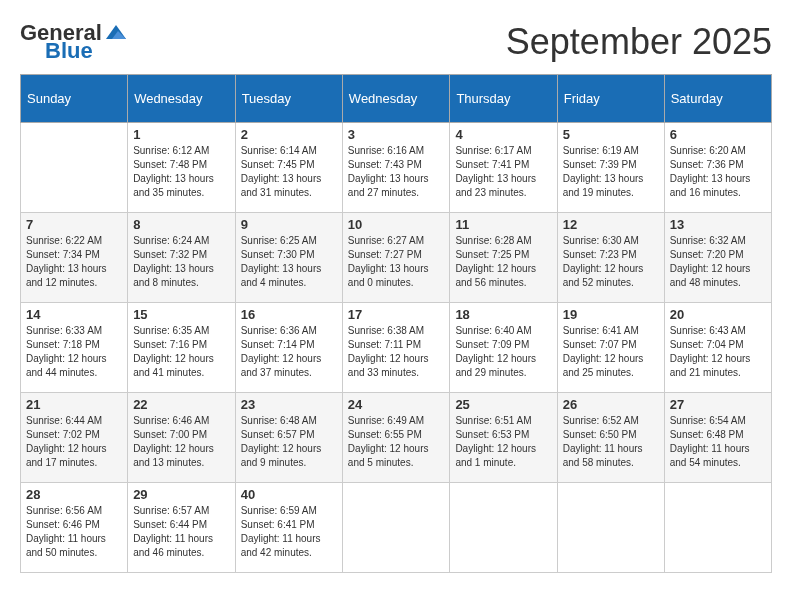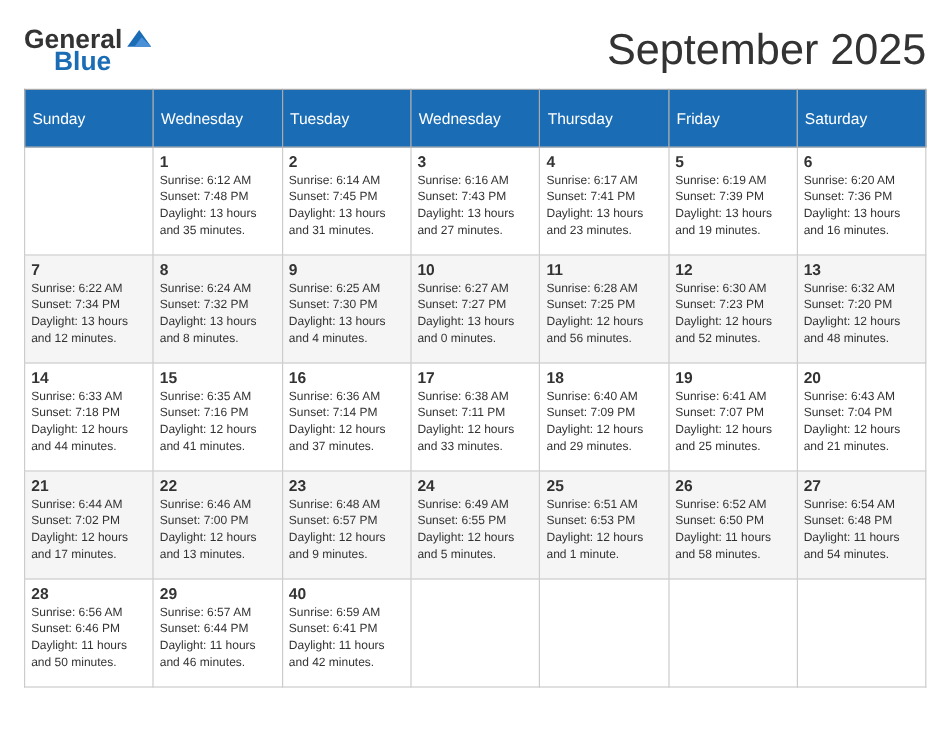--- a/index.html
+++ b/index.html
@@ -6,21 +6,21 @@
     body {
       font-family: Arial, sans-serif;
       background: #fff;
       width: 792px;
       min-height: 612px;
       padding: 20px;
     }
     .header {
       display: flex;
       justify-content: space-between;
-      align-items: flex-start;
+      align-items: center;
       margin-bottom: 10px;
     }
     .logo {
       display: flex;
       flex-direction: column;
       align-items: flex-start;
     }
     .logo-text {
       display: flex;
       align-items: center;

